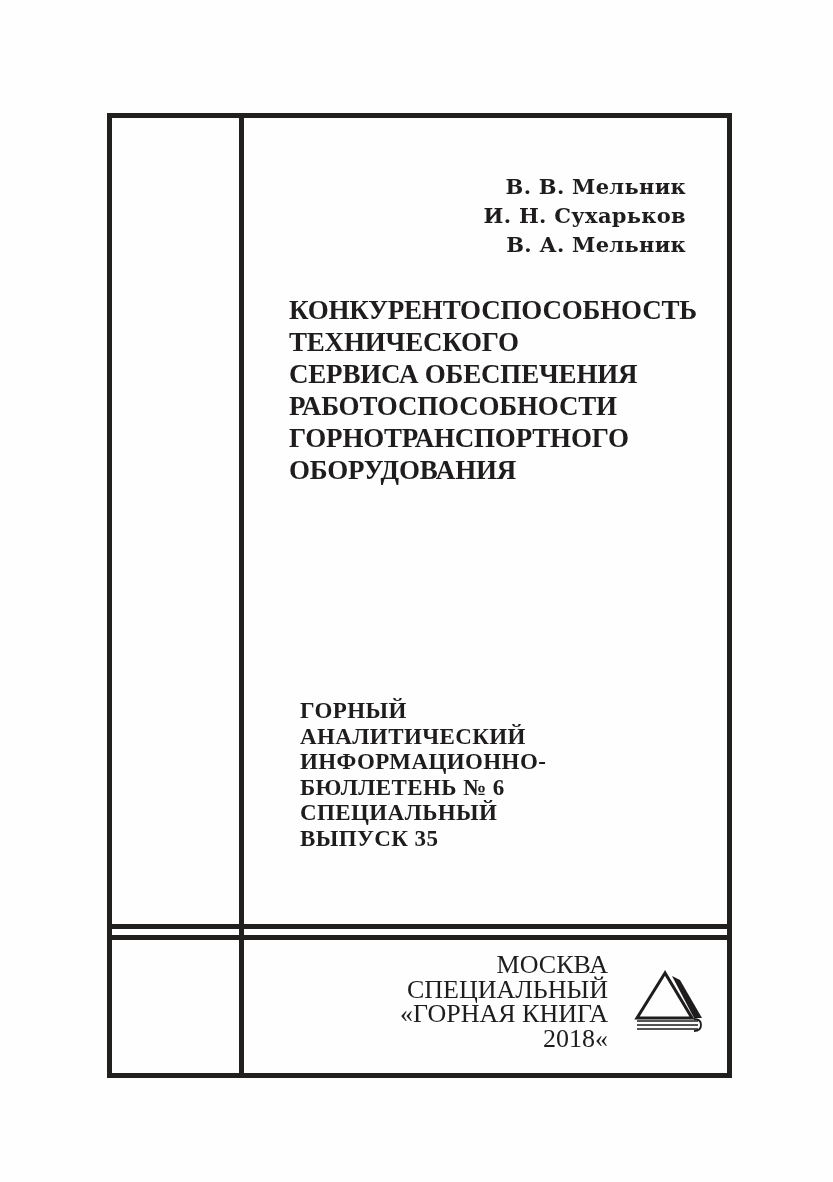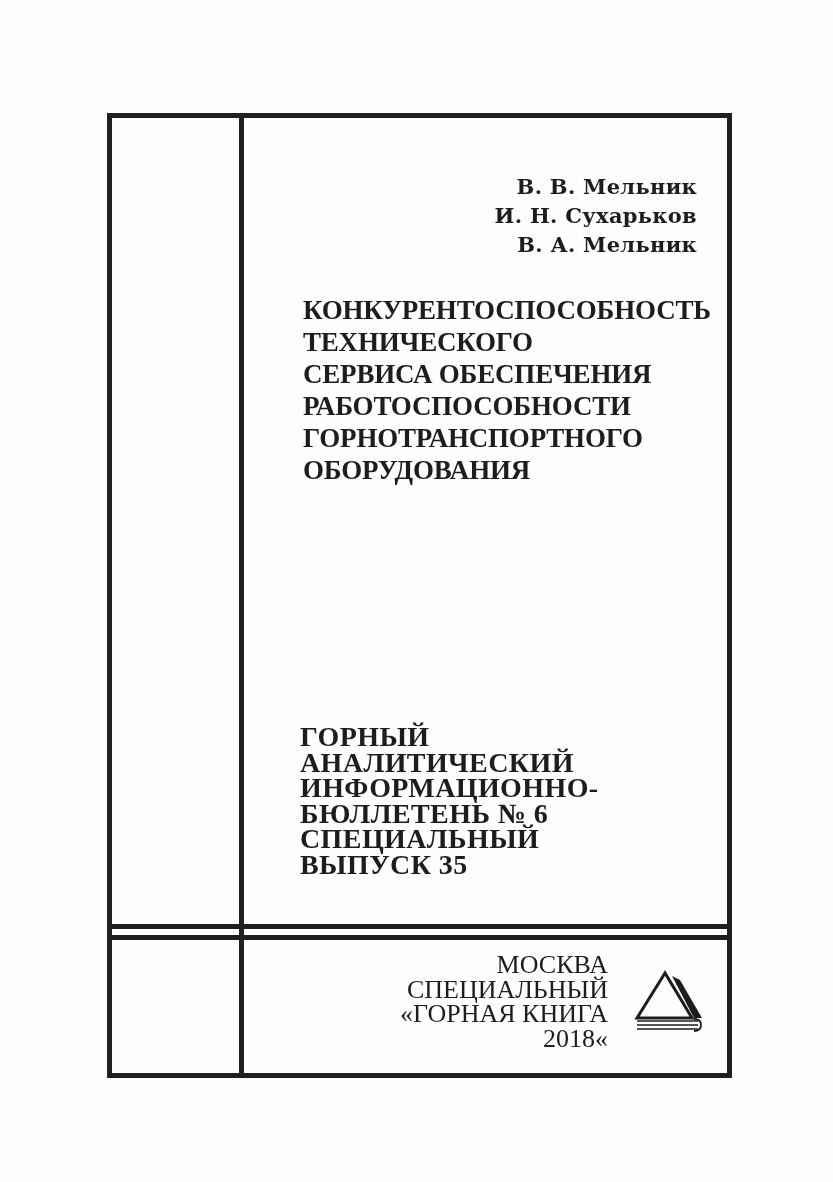--- a/index.html
+++ b/index.html
@@ -2,34 +2,34 @@
 <html><head>
   <meta charset="utf-8">
   <style>
     html, body { margin: 0; padding: 0; }
     body {
       width: 833px; height: 1182px; background: #fefefe; position: relative;
       font-family: "DejaVu Serif", "Liberation Serif", serif; color: #1e1c1c; overflow: hidden;
     }
     .line { position: absolute; background: #221f1f; }
     .authors {
-      position: absolute; right: 136px; top: 172px; text-align: right;
+      position: absolute; right: 147px; top: 172px; text-align: right;
       font-family: "DejaVu Serif", serif; font-weight: bold; font-size: 21px; line-height: 29px;
       letter-spacing: 0.3px;
     }
     .authors div { white-space: nowrap; }
     .title {
-      position: absolute; left: 303px; top: 294px;
+      position: absolute; left: 289px; top: 294px;
       font-family: "Liberation Serif", serif; font-weight: bold; font-size: 27px; line-height: 32px;
       letter-spacing: -0.2px;
     }
     .title div { white-space: nowrap; }
     .journal {
-      position: absolute; left: 300px; top: 724px;
-      font-family: "Liberation Serif", serif; font-weight: bold; font-size: 28px; line-height: 25.5px;
+      position: absolute; left: 300px; top: 698px;
+      font-family: "Liberation Serif", serif; font-weight: bold; font-size: 23px; line-height: 25.5px;
       letter-spacing: 0.4px;
     }
     .journal div { white-space: nowrap; }
     .publisher {
       position: absolute; right: 225px; top: 953px; text-align: right;
       font-family: "Liberation Serif", serif; font-weight: normal; font-size: 26px; line-height: 24.6px;
     }
     .publisher div { white-space: nowrap; }
     .logo { position: absolute; left: 634px; top: 968px; width: 70px; height: 66px; }
   </style>

